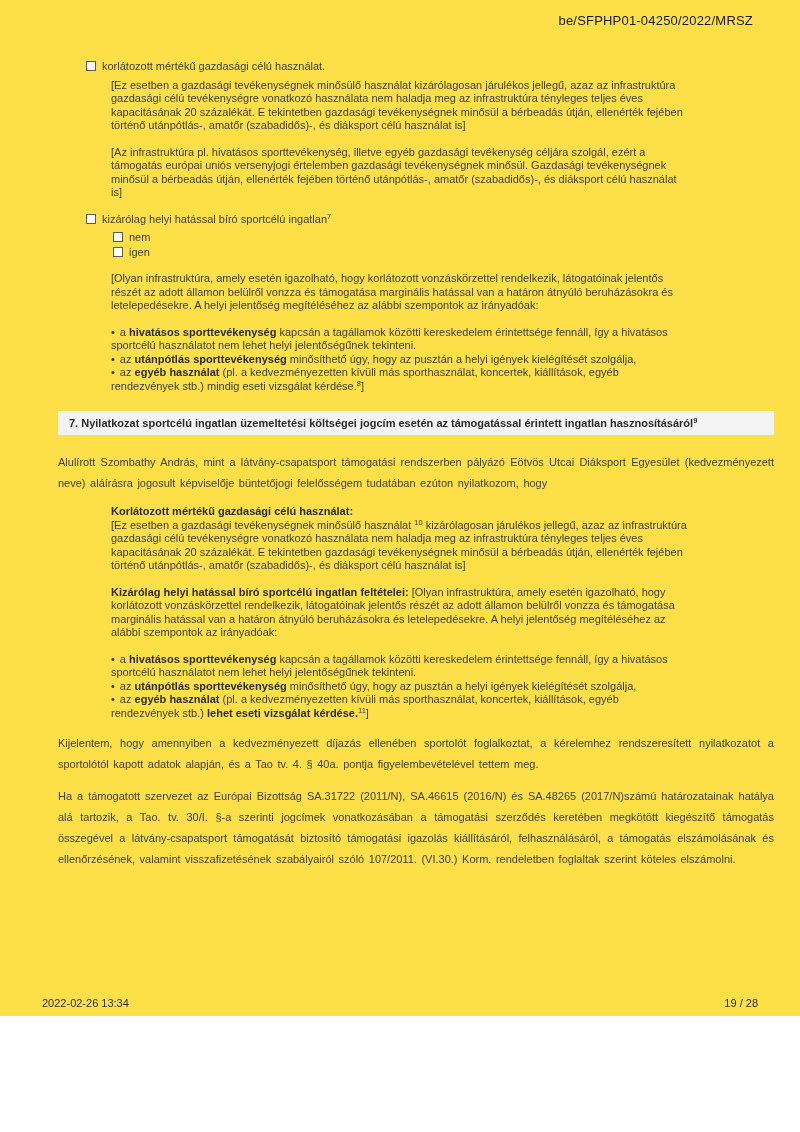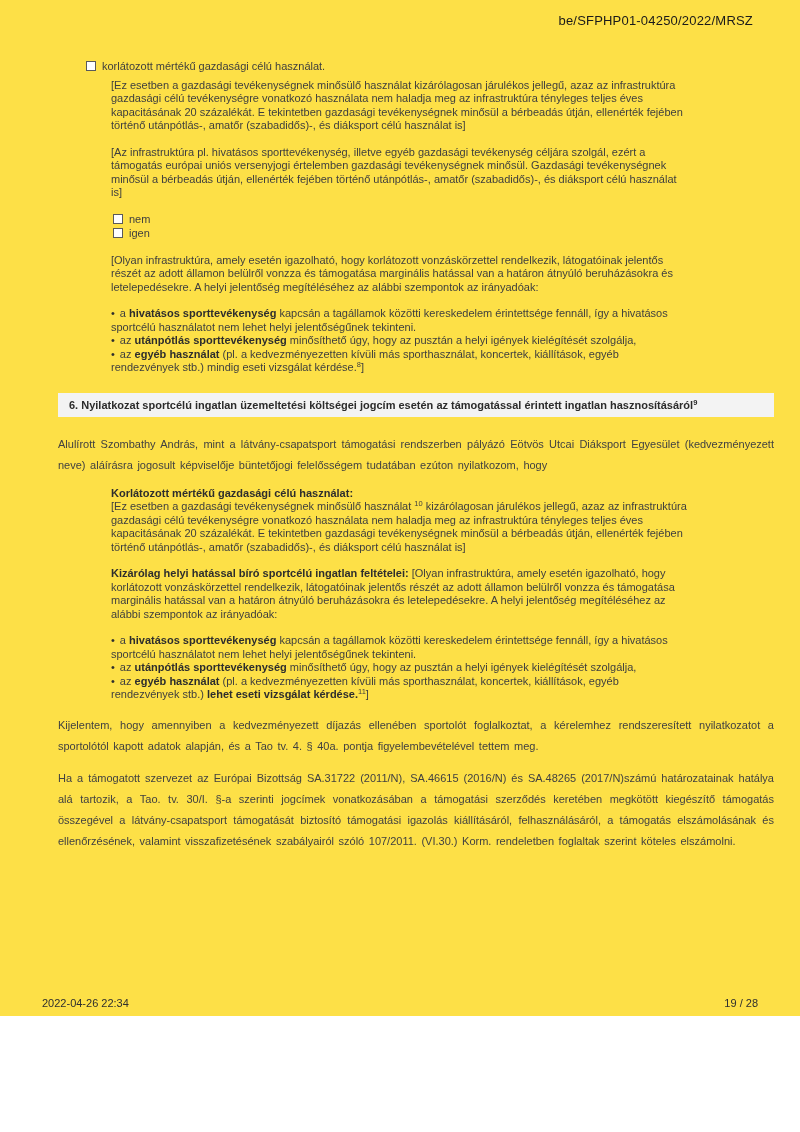--- a/index.html
+++ b/index.html
@@ -76,36 +76,39 @@
 
   <div class="content">
 
     <div class="cb-row">
       <span class="cb"></span><span>korlátozott mértékű gazdasági célú használat.</span>
     </div>
     <div class="note gap-below">[Ez esetben a gazdasági tevékenységnek minősülő használat kizárólagosan járulékos jellegű, azaz az infrastruktúra gazdasági célú tevékenységre vonatkozó használata nem haladja meg az infrastruktúra tényleges teljes éves kapacitásának 20 százalékát. E tekintetben gazdasági tevékenységnek minősül a bérbeadás útján, ellenérték fejében történő utánpótlás-, amatőr (szabadidős)-, és diáksport célú használat is]</div>
 
     <div class="note gap-below">[Az infrastruktúra pl. hivatásos sporttevékenység, illetve egyéb gazdasági tevékenység céljára szolgál, ezért a támogatás európai uniós versenyjogi értelemben gazdasági tevékenységnek minősül. Gazdasági tevékenységnek minősül a bérbeadás útján, ellenérték fejében történő utánpótlás-, amatőr (szabadidős)-, és diáksport célú használat is]</div>
 
+    <div class="cb-row">
+      <span class="cb"></span><span>kizárólag helyi hatással bíró sportcélú ingatlan</span><sup>7</sup>
+    </div>
     <div class="sub-cb-row">
       <span class="cb"></span><span>nem</span>
     </div>
     <div class="sub-cb-row">
       <span class="cb"></span><span>igen</span>
     </div>
     <div class="note" style="margin-top:13px;">[Olyan infrastruktúra, amely esetén igazolható, hogy korlátozott vonzáskörzettel rendelkezik, látogatóinak jelentős részét az adott államon belülről vonzza és támogatása marginális hatással van a határon átnyúló beruházásokra és letelepedésekre. A helyi jelentőség megítéléséhez az alábbi szempontok az irányadóak:</div>
 
     <div class="bullets">
       <div class="bullet"><span>a </span><b>hivatásos sporttevékenység</b><span> kapcsán a tagállamok közötti kereskedelem érintettsége fennáll, így a hivatásos sportcélú használatot nem lehet helyi jelentőségűnek tekinteni.</span></div>
       <div class="bullet"><span>az </span><b>utánpótlás sporttevékenység</b><span> minősíthető úgy, hogy az pusztán a helyi igények kielégítését szolgálja,</span></div>
       <div class="bullet"><span>az </span><b>egyéb használat</b><span> (pl. a kedvezményezetten kívüli más sporthasználat, koncertek, kiállítások, egyéb rendezvények stb.) mindig eseti vizsgálat kérdése.</span><sup>8</sup><span>]</span></div>
     </div>
 
     <div class="section-band">
-      <span>6. Nyilatkozat sportcélú ingatlan üzemeltetési költségei jogcím esetén az támogatással érintett ingatlan hasznosításáról</span><sup>9</sup>
+      <span>7. Nyilatkozat sportcélú ingatlan üzemeltetési költségei jogcím esetén az támogatással érintett ingatlan hasznosításáról</span><sup>9</sup>
     </div>
 
     <p class="para-justified">Alulírott Szombathy András, mint a látvány-csapatsport támogatási rendszerben pályázó Eötvös Utcai Diáksport Egyesület (kedvezményezett neve) aláírásra jogosult képviselője büntetőjogi felelősségem tudatában ezúton nyilatkozom, hogy</p>
 
     <div class="decl-block">
       <div><b>Korlátozott mértékű gazdasági célú használat:</b></div>
       <div class="decl-note"><span>[Ez esetben a gazdasági tevékenységnek minősülő használat </span><sup>10</sup><span> kizárólagosan járulékos jellegű, azaz az infrastruktúra gazdasági célú tevékenységre vonatkozó használata nem haladja meg az infrastruktúra tényleges teljes éves kapacitásának 20 százalékát. E tekintetben gazdasági tevékenységnek minősül a bérbeadás útján, ellenérték fejében történő utánpótlás-, amatőr (szabadidős)-, és diáksport célú használat is]</span></div>
 
       <div class="decl-para"><b>Kizárólag helyi hatással bíró sportcélú ingatlan feltételei:</b><span> [Olyan infrastruktúra, amely esetén igazolható, hogy korlátozott vonzáskörzettel rendelkezik, látogatóinak jelentős részét az adott államon belülről vonzza és támogatása marginális hatással van a határon átnyúló beruházásokra és letelepedésekre. A helyi jelentőség megítéléséhez az alábbi szempontok az irányadóak:</span></div>
 
@@ -116,17 +119,17 @@
       </div>
     </div>
 
     <p class="para-justified">Kijelentem, hogy amennyiben a kedvezményezett díjazás ellenében sportolót foglalkoztat, a kérelemhez rendszeresített nyilatkozatot a sportolótól kapott adatok alapján, és a Tao tv. 4. § 40a. pontja figyelembevételével tettem meg.</p>
 
     <p class="para-justified">Ha a támogatott szervezet az Európai Bizottság SA.31722 (2011/N), SA.46615 (2016/N) és SA.48265 (2017/N)számú határozatainak hatálya alá tartozik, a Tao. tv. 30/I. §-a szerinti jogcímek vonatkozásában a támogatási szerződés keretében megkötött kiegészítő támogatás összegével a látvány-csapatsport támogatását biztosító támogatási igazolás kiállításáról, felhasználásáról, a támogatás elszámolásának és ellenőrzésének, valamint visszafizetésének szabályairól szóló 107/2011. (VI.30.) Korm. rendeletben foglaltak szerint köteles elszámolni.</p>
 
   </div>
 
   <div class="footer">
-    <span>2022-04-26 22:34</span>
+    <span>2022-02-26 13:34</span>
     <span>19 / 28</span>
   </div>
 
 </div>
 
 </body></html>

